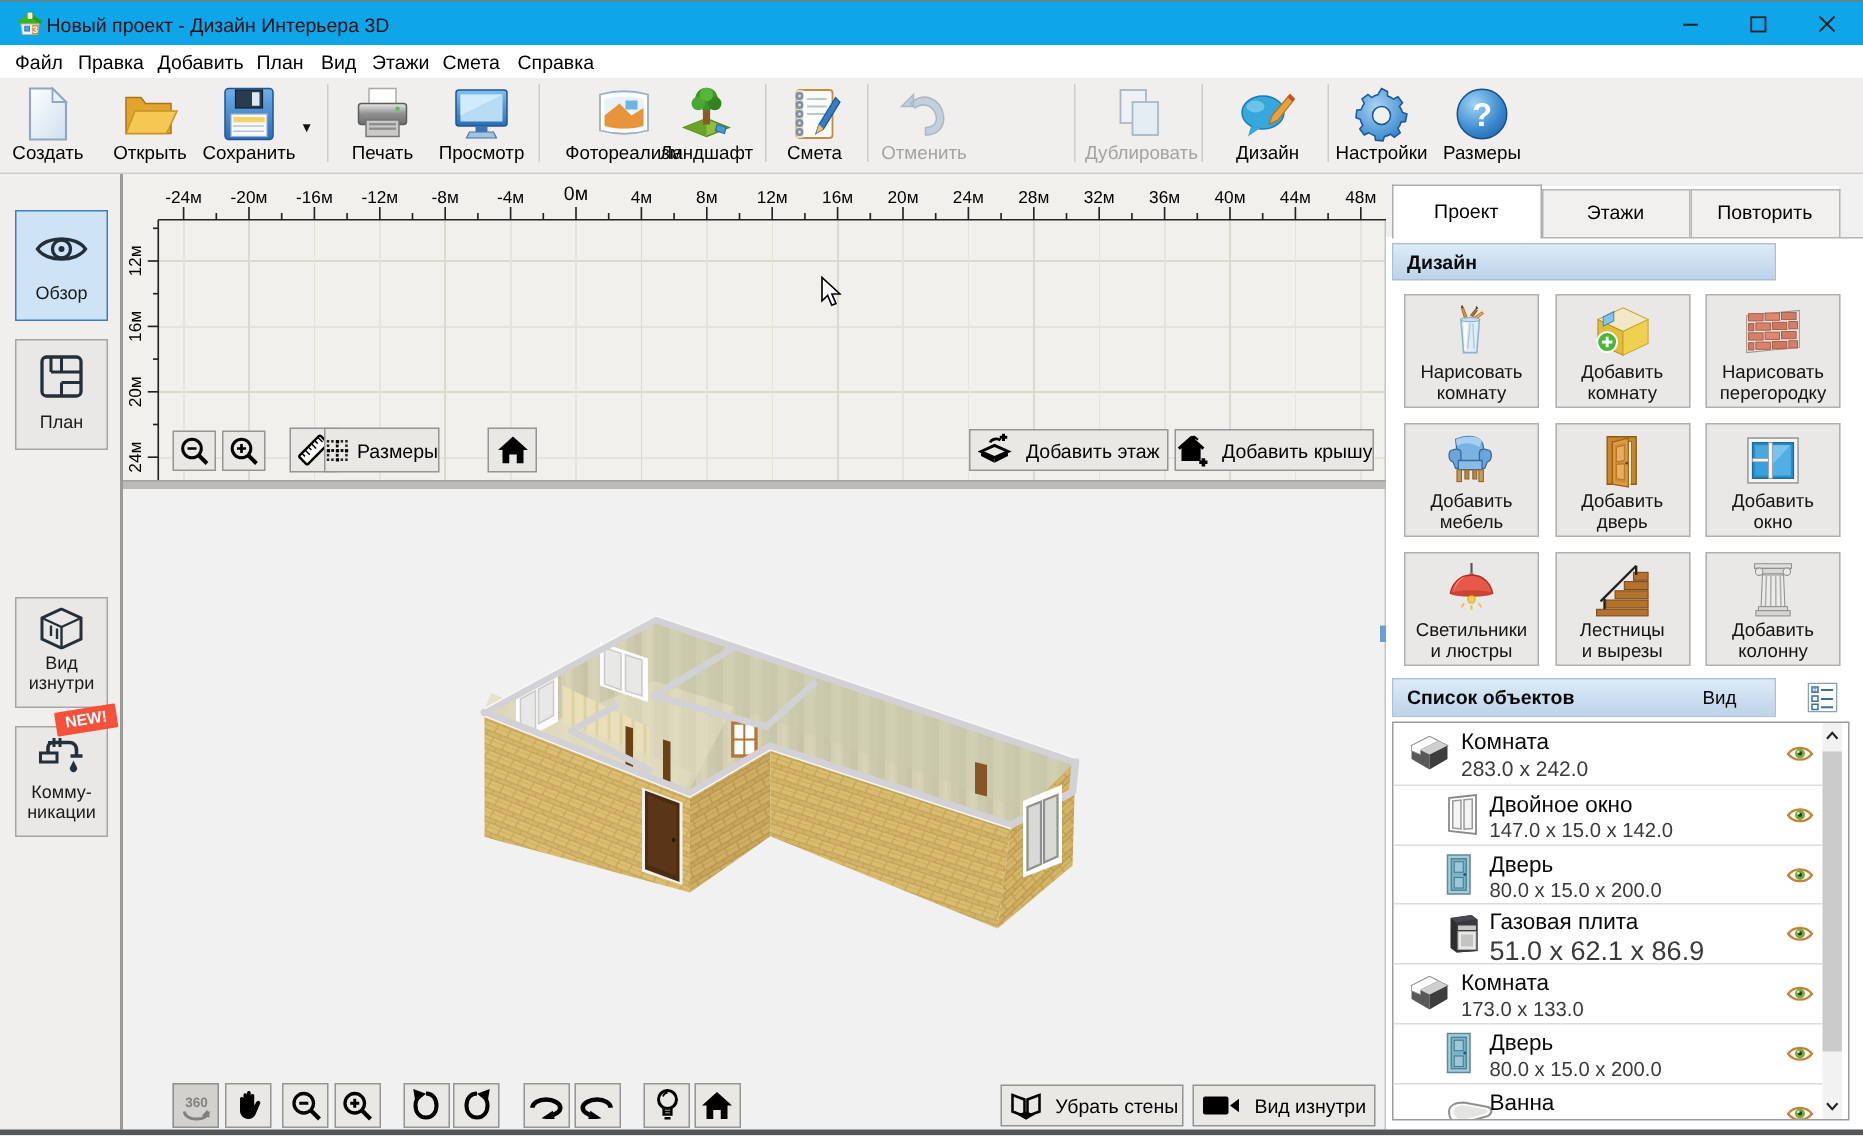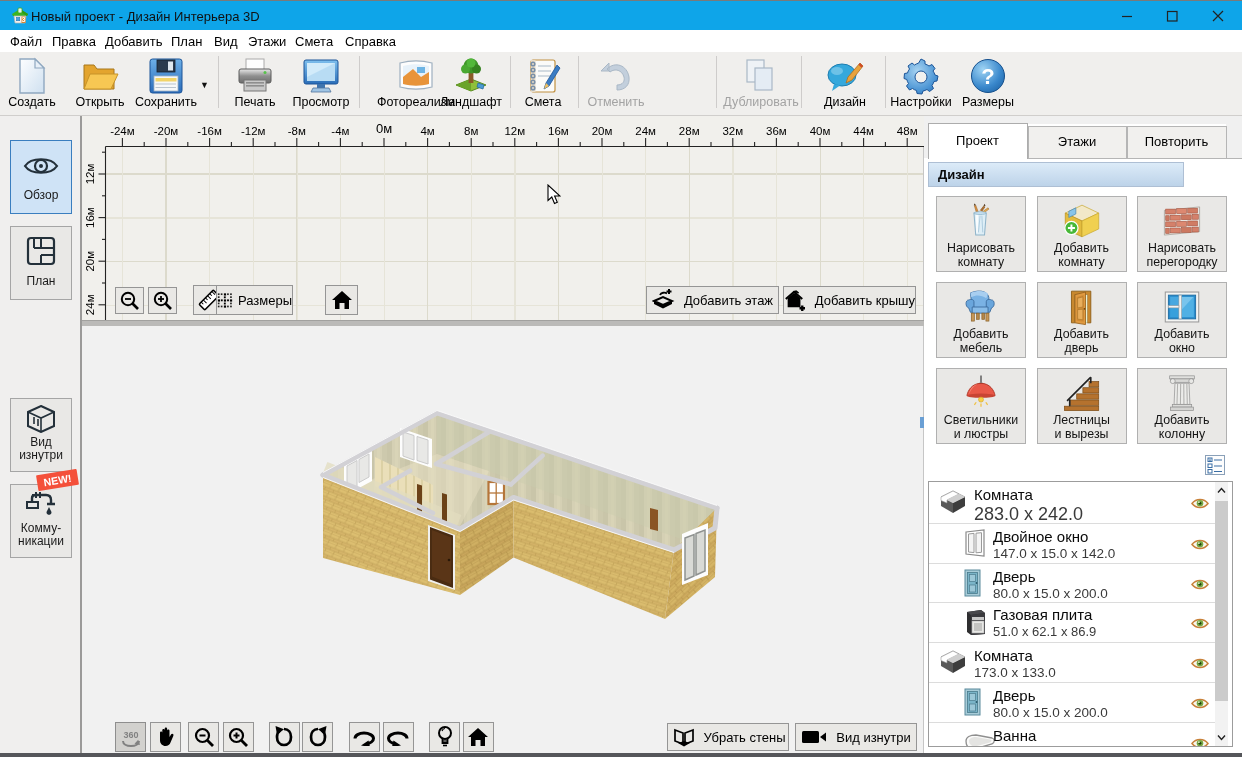--- a/index.html
+++ b/index.html
@@ -783,38 +783,39 @@
               <line x1="16.5" y1="10.5" x2="16.2" y2="33.5"></line>
               <line x1="20" y1="10.5" x2="20.2" y2="33.5"></line>
               <line x1="23.5" y1="10.5" x2="24" y2="33.5"></line>
             </g>
 <rect x="7" y="34" width="22" height="3" fill="#dcdcda" stroke="#909090" stroke-width="0.8"></rect>
 <rect x="5" y="37" width="26" height="4" fill="#d4d4d2" stroke="#909090" stroke-width="0.8"></rect>
           </svg>
         </div>
         <div class="gl">Добавить<br>колонну</div>
       </div>
+<div class="hdr" style="top:336px;height:26px;line-height:24px;padding-left:9px">Список объектов<span style="position:absolute;left:206px;font-weight:normal;font-size:12.5px">Вид списка</span></div>
 <div class="abs" style="left:281px;top:339px"><svg width="20" height="20" viewBox="0 0 20 20">
 <rect x="0.5" y="0.5" width="19" height="19" fill="#fdfdfd" stroke="#8aa0b8"></rect>
 <rect x="3" y="3" width="4" height="3.5" fill="#fff" stroke="#3a6ea5"></rect>
           <path d="M4,4.2 h2 M4,5.6 h2" stroke="#3a6ea5" stroke-width="0.7"></path>
 <rect x="3" y="9" width="4" height="3.5" fill="#fff" stroke="#3a6ea5"></rect>
 <rect x="3" y="14.5" width="4" height="3.5" fill="#fff" stroke="#3a6ea5"></rect>
 <path d="M9,5 h8 M9,11 h8 M9,16.5 h8" stroke="#3a6ea5" stroke-width="1.2"></path>
         </svg></div>
 <div class="abs" style="left:4px;top:365px;width:305px;height:266px;background:#fff;border:1px solid #9c9c9c;overflow:hidden">
 <div class="abs" style="left:10px;top:8.0px"><svg width="28" height="24" viewBox="0 0 28 24">
 <polygon points="2,7 14,1 26,7 14,13" fill="#f2f2f2" stroke="#888" stroke-width="0.8"></polygon>
 <polygon points="2,7 14,13 14,23 2,16" fill="#595959"></polygon>
 <polygon points="14,13 26,7 26,16 14,23" fill="#3d3d3d"></polygon>
 <polygon points="2,7 14,1 20,4 8,10 8,13 2,10.5" fill="#fff" stroke="#999" stroke-width="0.6"></polygon>
 <polygon points="8,10 20,4 26,7 14,13" fill="#cfcfcf"></polygon>
           </svg></div>
 <div class="abs" style="left:45px;top:4.0px;font-size:15px;color:#0a0a0a">Комната</div>
-<div class="abs" style="left:45px;top:22.0px;font-size:18px;color:#3a3a3a">283.0 x 242.0</div>
+<div class="abs" style="left:45px;top:22.0px;font-size:14px;color:#3a3a3a">283.0 x 242.0</div>
 <div class="abs" style="left:262px;top:14.0px"><svg width="18" height="13" viewBox="0 0 18 13">
 <path d="M1,6.5 C5,1.2 13,1.2 17,6.5 C13,11.8 5,11.8 1,6.5 Z" fill="#faf8ee" stroke="#c8813a" stroke-width="1.5"></path>
 <circle cx="9" cy="6.3" r="3.3" fill="#76a844"></circle>
             <circle cx="9" cy="6.3" r="1.4" fill="#23400f"></circle>
             <circle cx="7.9" cy="5.2" r="0.9" fill="#d8e8c0"></circle>
           </svg></div>
 <div class="abs" style="left:35px;top:46.5px"><svg width="22" height="28" viewBox="0 0 22 28">
 <path d="M2,3 L20,1 L20,27 L2,25 Z" fill="#fff" stroke="#8a8a8a" stroke-width="1.2"></path>
 <path d="M4.5,5 L10,4.4 L10,23.6 L4.5,23 Z" fill="#f4f4f4" stroke="#9a9a9a" stroke-width="1"></path>
 <path d="M12,4.2 L17.5,3.7 L17.5,23.3 L12,23.8 Z" fill="#f4f4f4" stroke="#9a9a9a" stroke-width="1"></path>
@@ -846,21 +847,21 @@
 <div class="sep" style="top:80.5px;left:0;width:286px"></div>
 <div class="abs" style="left:35px;top:126.0px"><svg width="24" height="28" viewBox="0 0 24 28">
 <polygon points="3,4 17,2 21,5 21,26 7,27 3,24" fill="#2e2e30"></polygon>
 <polygon points="3,4 17,2 21,5 7,7" fill="#48484c"></polygon>
 <polygon points="7,7 21,5 21,26 7,27" fill="#3a3a3e"></polygon>
 <rect x="8" y="9" width="12" height="3" fill="#c8c8c8"></rect>
 <rect x="8" y="13" width="12" height="12" fill="#e8e8e6" stroke="#aaa" stroke-width="0.6"></rect>
 <rect x="10" y="15" width="8" height="8" fill="#c4c4c2"></rect>
           </svg></div>
 <div class="abs" style="left:64px;top:124.0px;font-size:15px;color:#0a0a0a">Газовая плита</div>
-<div class="abs" style="left:64px;top:142.0px;font-size:13px;color:#3a3a3a">51.0 x 62.1 x 86.9</div>
+<div class="abs" style="left:64px;top:142.0px;font-size:18px;color:#3a3a3a">51.0 x 62.1 x 86.9</div>
 <div class="abs" style="left:262px;top:134.0px"><svg width="18" height="13" viewBox="0 0 18 13">
 <path d="M1,6.5 C5,1.2 13,1.2 17,6.5 C13,11.8 5,11.8 1,6.5 Z" fill="#faf8ee" stroke="#c8813a" stroke-width="1.5"></path>
 <circle cx="9" cy="6.3" r="3.3" fill="#76a844"></circle>
             <circle cx="9" cy="6.3" r="1.4" fill="#23400f"></circle>
             <circle cx="7.9" cy="5.2" r="0.9" fill="#d8e8c0"></circle>
           </svg></div>
 <div class="sep" style="top:120.0px;left:0;width:286px"></div>
 <div class="abs" style="left:10px;top:167.5px"><svg width="28" height="24" viewBox="0 0 28 24">
 <polygon points="2,7 14,1 26,7 14,13" fill="#f2f2f2" stroke="#888" stroke-width="0.8"></polygon>
 <polygon points="2,7 14,13 14,23 2,16" fill="#595959"></polygon>

